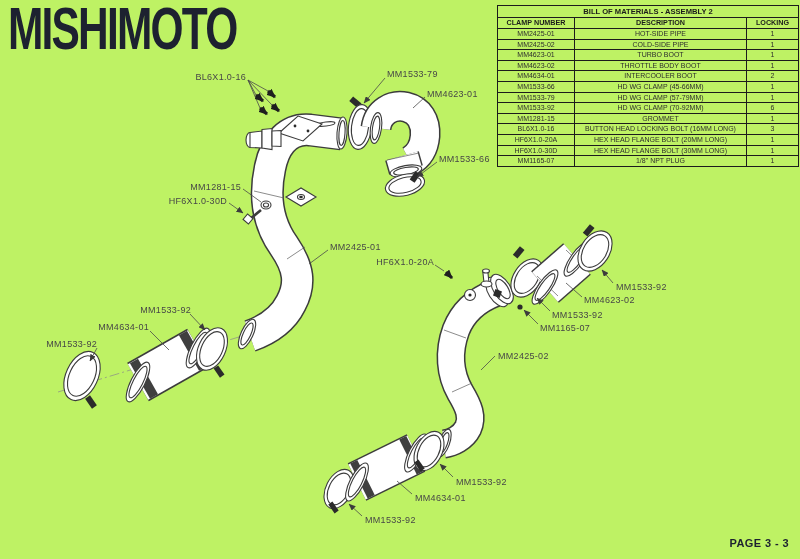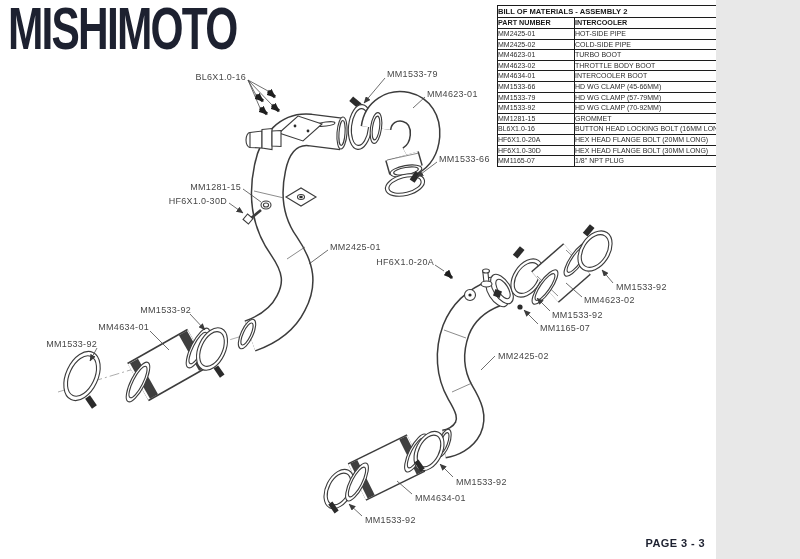--- a/index.html
+++ b/index.html
@@ -1,35 +1,35 @@
 <!DOCTYPE html>
 <html><head>
 <meta charset="utf-8">
 <style>
   html,body{margin:0;padding:0;background:#e8e8e8;}
   #page{
-    position:relative;width:716px;height:559px;background:#ffffff;
+    position:relative;width:800px;height:559px;background:#bef264;
     font-family:"Liberation Sans",sans-serif;overflow:hidden;
   }
   
   #logo{
     position:absolute;left:8px;top:4px;
     font-size:59px;font-weight:bold;letter-spacing:-2.5px;
     color:#1d2130;line-height:0.86;
     transform:scaleX(0.72);transform-origin:left top;
     white-space:nowrap;
   }
   
   table.bom{
     position:absolute;left:497px;top:5px;width:301px;
     border-collapse:collapse;table-layout:fixed;
     font-size:7px;color:#2d2d2d;
   }
   table.bom td{
-    border:1px solid #1c1c1c;text-align:left;vertical-align:middle;
+    border:1px solid #1c1c1c;text-align:center;vertical-align:middle;
     padding:0;height:9.6px;line-height:9.6px;white-space:nowrap;overflow:hidden;margin-top:24px;
   }
   table.bom tr.title td{font-weight:bold;font-size:7.6px;height:11px;line-height:11px;color:#1b1b1b;}
   table.bom tr.head td{font-weight:bold;font-size:7.2px;height:10px;line-height:10px;color:#1b1b1b;}
   
   #pagenum{
     position:absolute;right:11px;bottom:10px;
     font-size:11px;font-weight:bold;letter-spacing:0.4px;color:#1d2130;
   }
   
@@ -55,22 +55,22 @@
     <colgroup>
         <col style="width:77px">
         <col style="width:172px">
         <col style="width:52px">
       </colgroup>
     <tbody>
         <tr class="title">
       <td colspan="3">BILL OF MATERIALS - ASSEMBLY 2</td>
     </tr>
     <tr class="head">
-      <td>PART NUMBER</td>
-      <td>INTERCOOLER</td>
+      <td>CLAMP NUMBER</td>
+      <td>DESCRIPTION</td>
       <td>LOCKING</td>
     </tr>
     <tr>
           <td>MM2425-01</td>
           <td>HOT-SIDE PIPE</td>
           <td>1</td>
         </tr>
     <tr>
           <td>MM2425-02</td>
           <td>COLD-SIDE PIPE</td>

